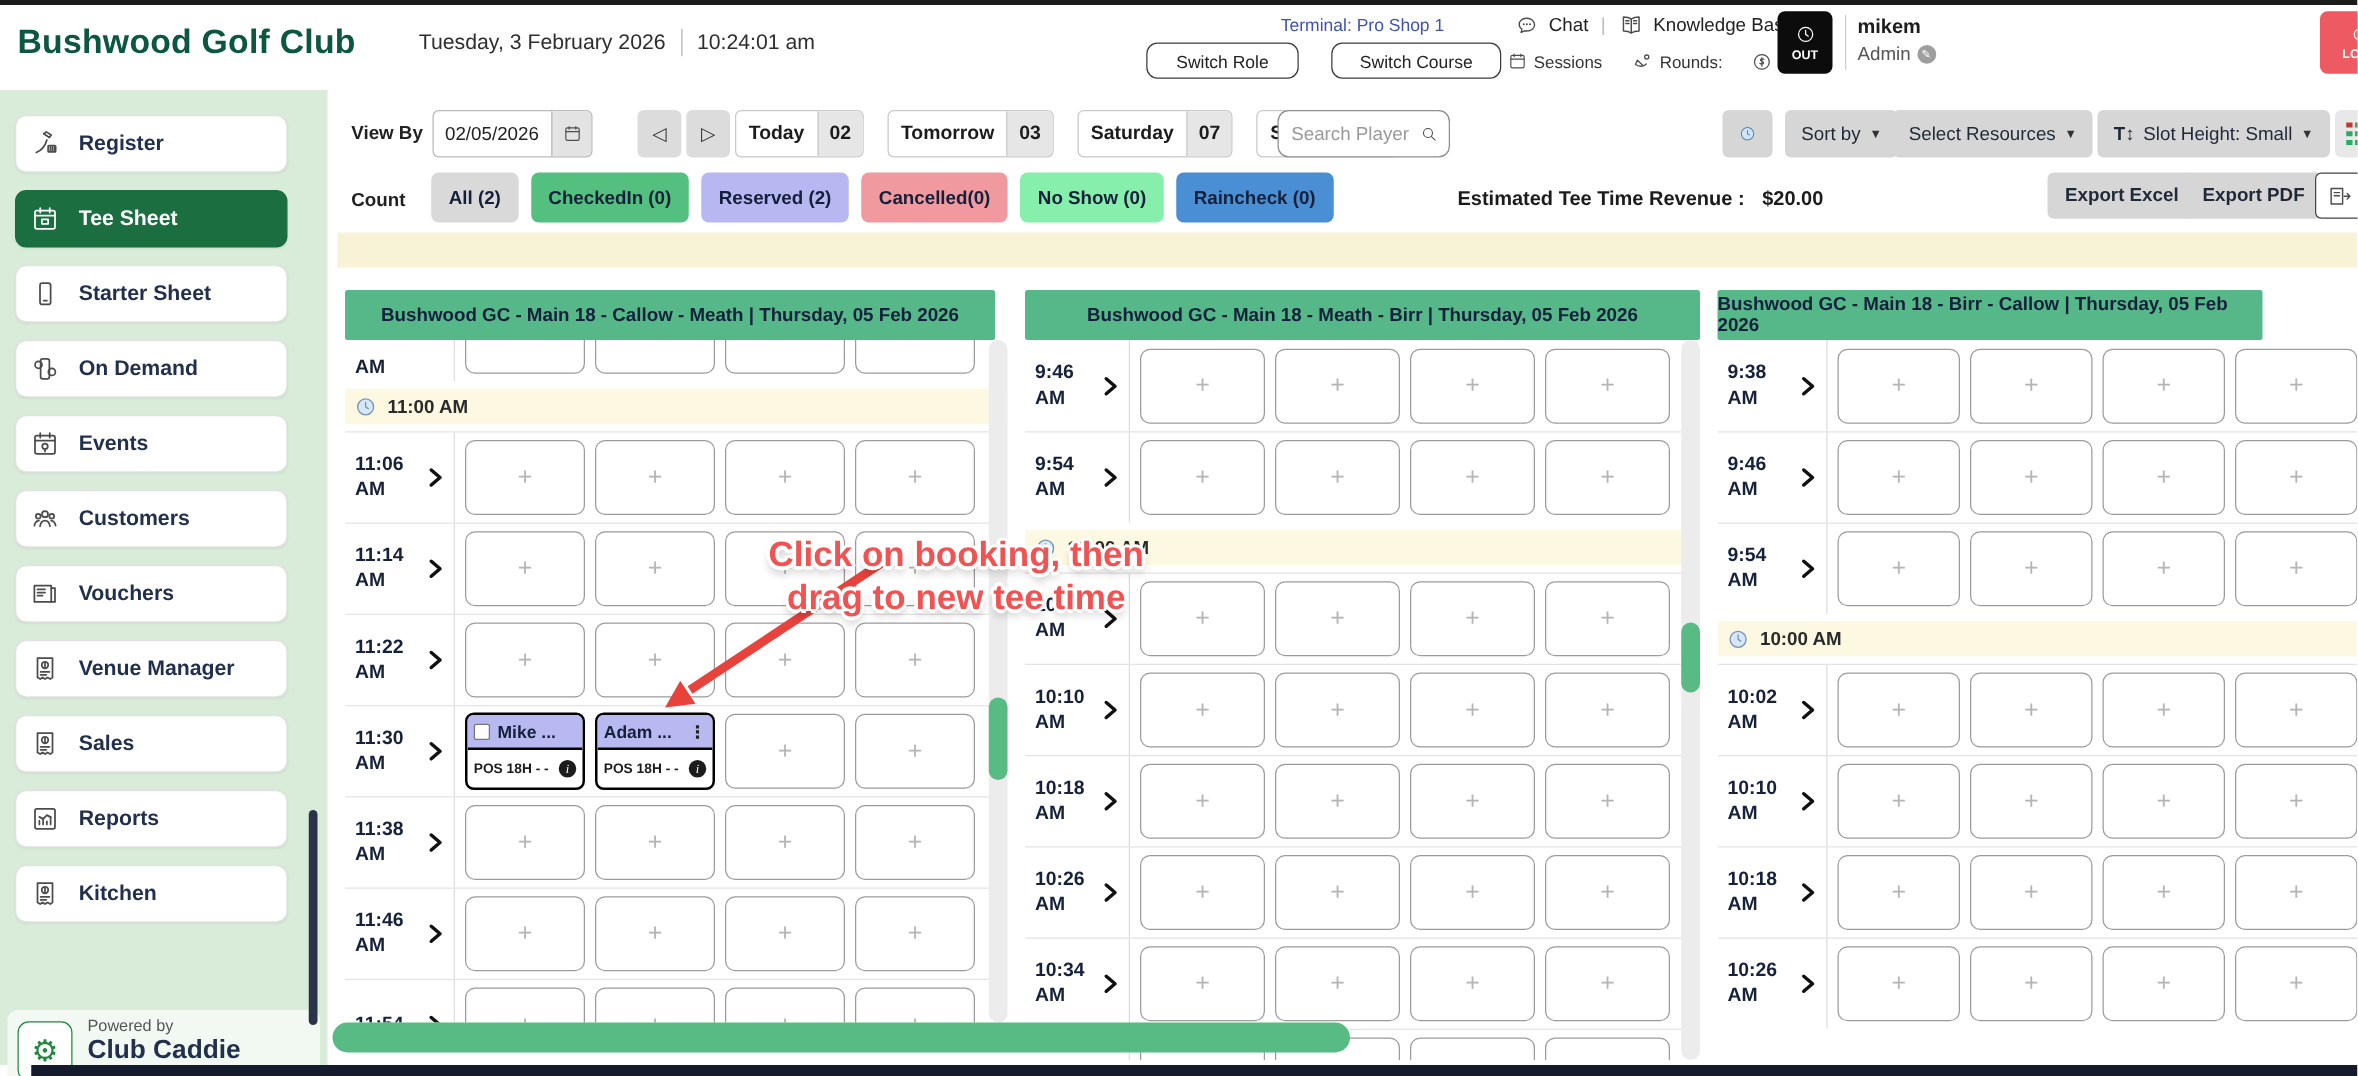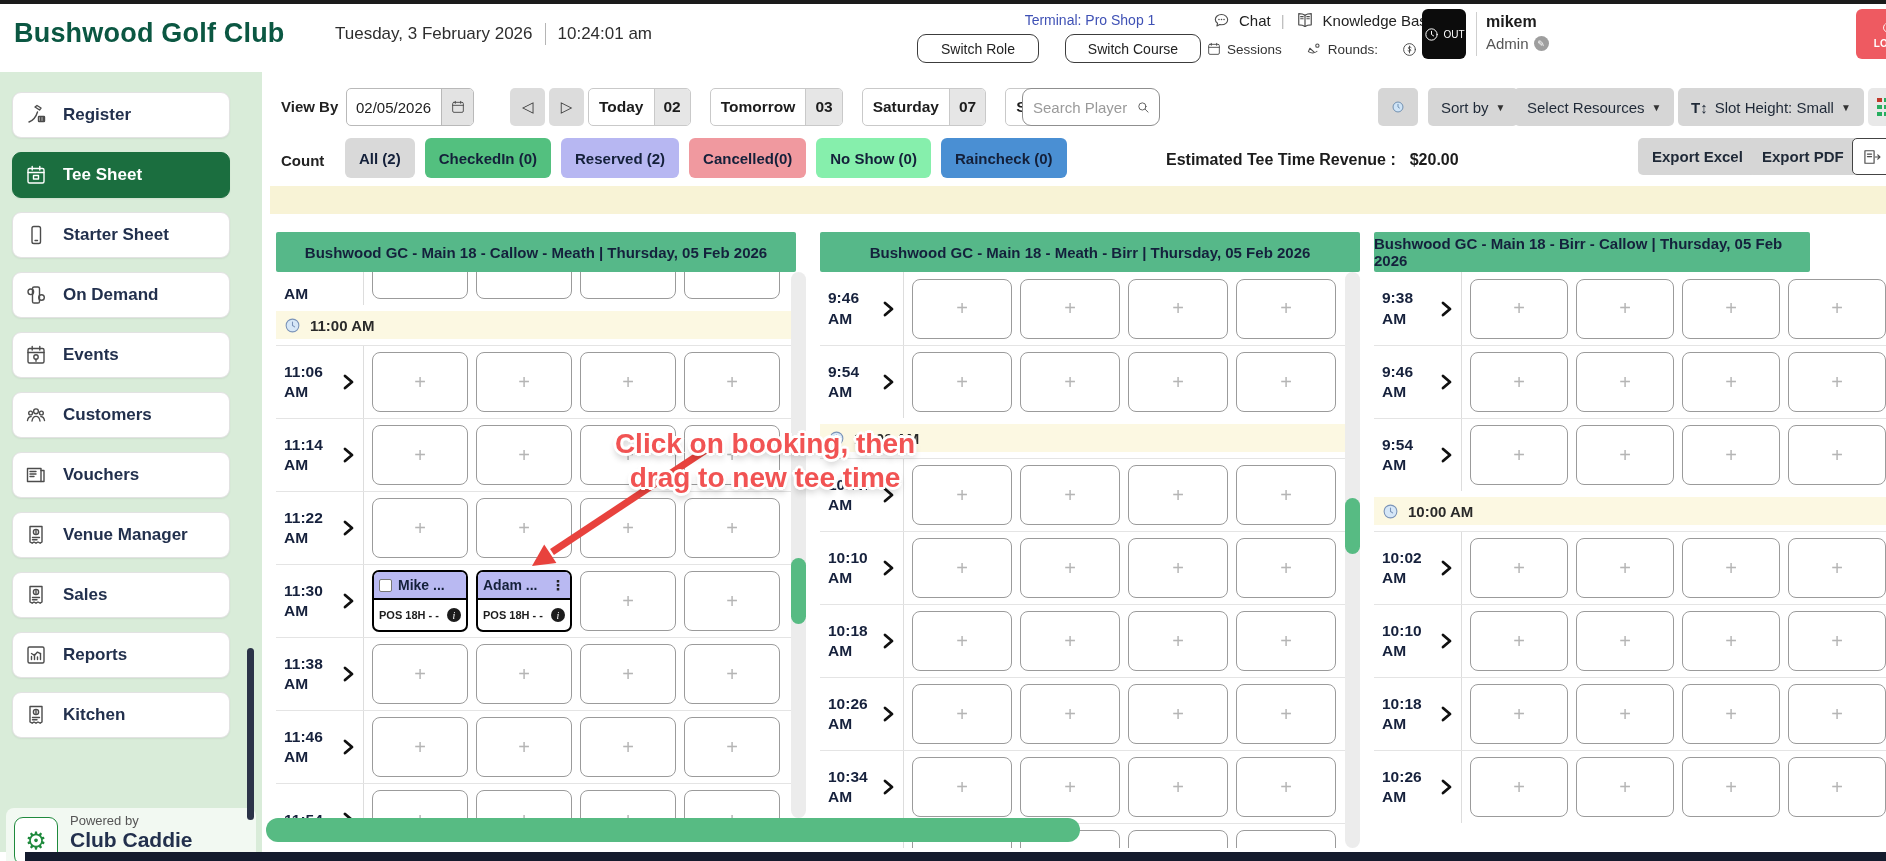--- a/index.html
+++ b/index.html
@@ -11,21 +11,21 @@
 #topbar-border{left:0;top:0;width:100%;height:4px;background:#1b1b1b}
 #logo{left:14px;top:18px;font-size:27px;font-weight:bold;color:#0b5742;letter-spacing:.2px}
 #date-time{left:335px;top:23px;font-size:17px;color:#2e2e2e;display:flex;align-items:center;gap:12px}
 #date-time .sep{width:1px;height:22px;background:#b5b5b5}
 #terminal{left:940px;top:12px;width:300px;text-align:center;font-size:14px;color:#3f51b5}
 .switch-btn{top:34px;height:29px;border:1.5px solid #3c3c3c;border-radius:9px;background:#fff;font-size:14px;color:#222;display:flex;align-items:center;justify-content:center;padding:0 18px}
 #chat-row{left:1212px;top:10px;display:flex;align-items:center;gap:8px;font-size:15px;color:#222}
 #chat-row .vsep{color:#bbb;margin:0 2px}
 #session-row{left:1206px;top:40px;display:flex;align-items:center;gap:15px;font-size:13.5px;color:#333}
 #session-row .grp{display:flex;align-items:center;gap:5px;margin-right:8px}
-#out-btn{left:1422px;top:9px;width:44px;height:50px;background:#0c0c0c;border-radius:6px;color:#fff;display:flex;flex-direction:row;align-items:center;justify-content:center;gap:3px;font-size:10px;font-weight:normal}
+#out-btn{left:1422px;top:9px;width:44px;height:50px;background:#0c0c0c;border-radius:6px;color:#fff;display:flex;flex-direction:column;align-items:center;justify-content:center;gap:3px;font-size:10px;font-weight:bold}
 #user-sep{left:1476px;top:12px;width:1px;height:44px;background:#cfcfcf}
 #user-block{left:1486px;top:13px}
 #user-name{font-size:16px;font-weight:bold;color:#1c1c1c}
 #user-role{font-size:15px;color:#555;display:flex;align-items:center;gap:5px;margin-top:4px}
 .edit-badge{width:15px;height:15px;border-radius:50%;background:#9e9e9e;color:#fff;font-size:9px;display:inline-flex;align-items:center;justify-content:center}
 #lock-btn{left:1856px;top:9px;width:64px;height:50px;background:#ee5a61;border-radius:6px;color:#fff;display:flex;flex-direction:column;align-items:center;justify-content:center;gap:3px;font-size:10px;font-weight:bold}
 
 #sidebar{left:0;top:72px;width:262px;height:780px;background:#d9ecd9}
 .side-item{position:absolute;left:12px;width:218px;height:46px;background:#fff;border:1px solid #e2e2e2;border-radius:9px;display:flex;align-items:center;gap:14px;padding-left:10px;box-shadow:0 1px 2px rgba(0,0,0,.06)}
 .side-item .si-icon{width:26px;height:26px;display:flex;align-items:center;justify-content:center}

